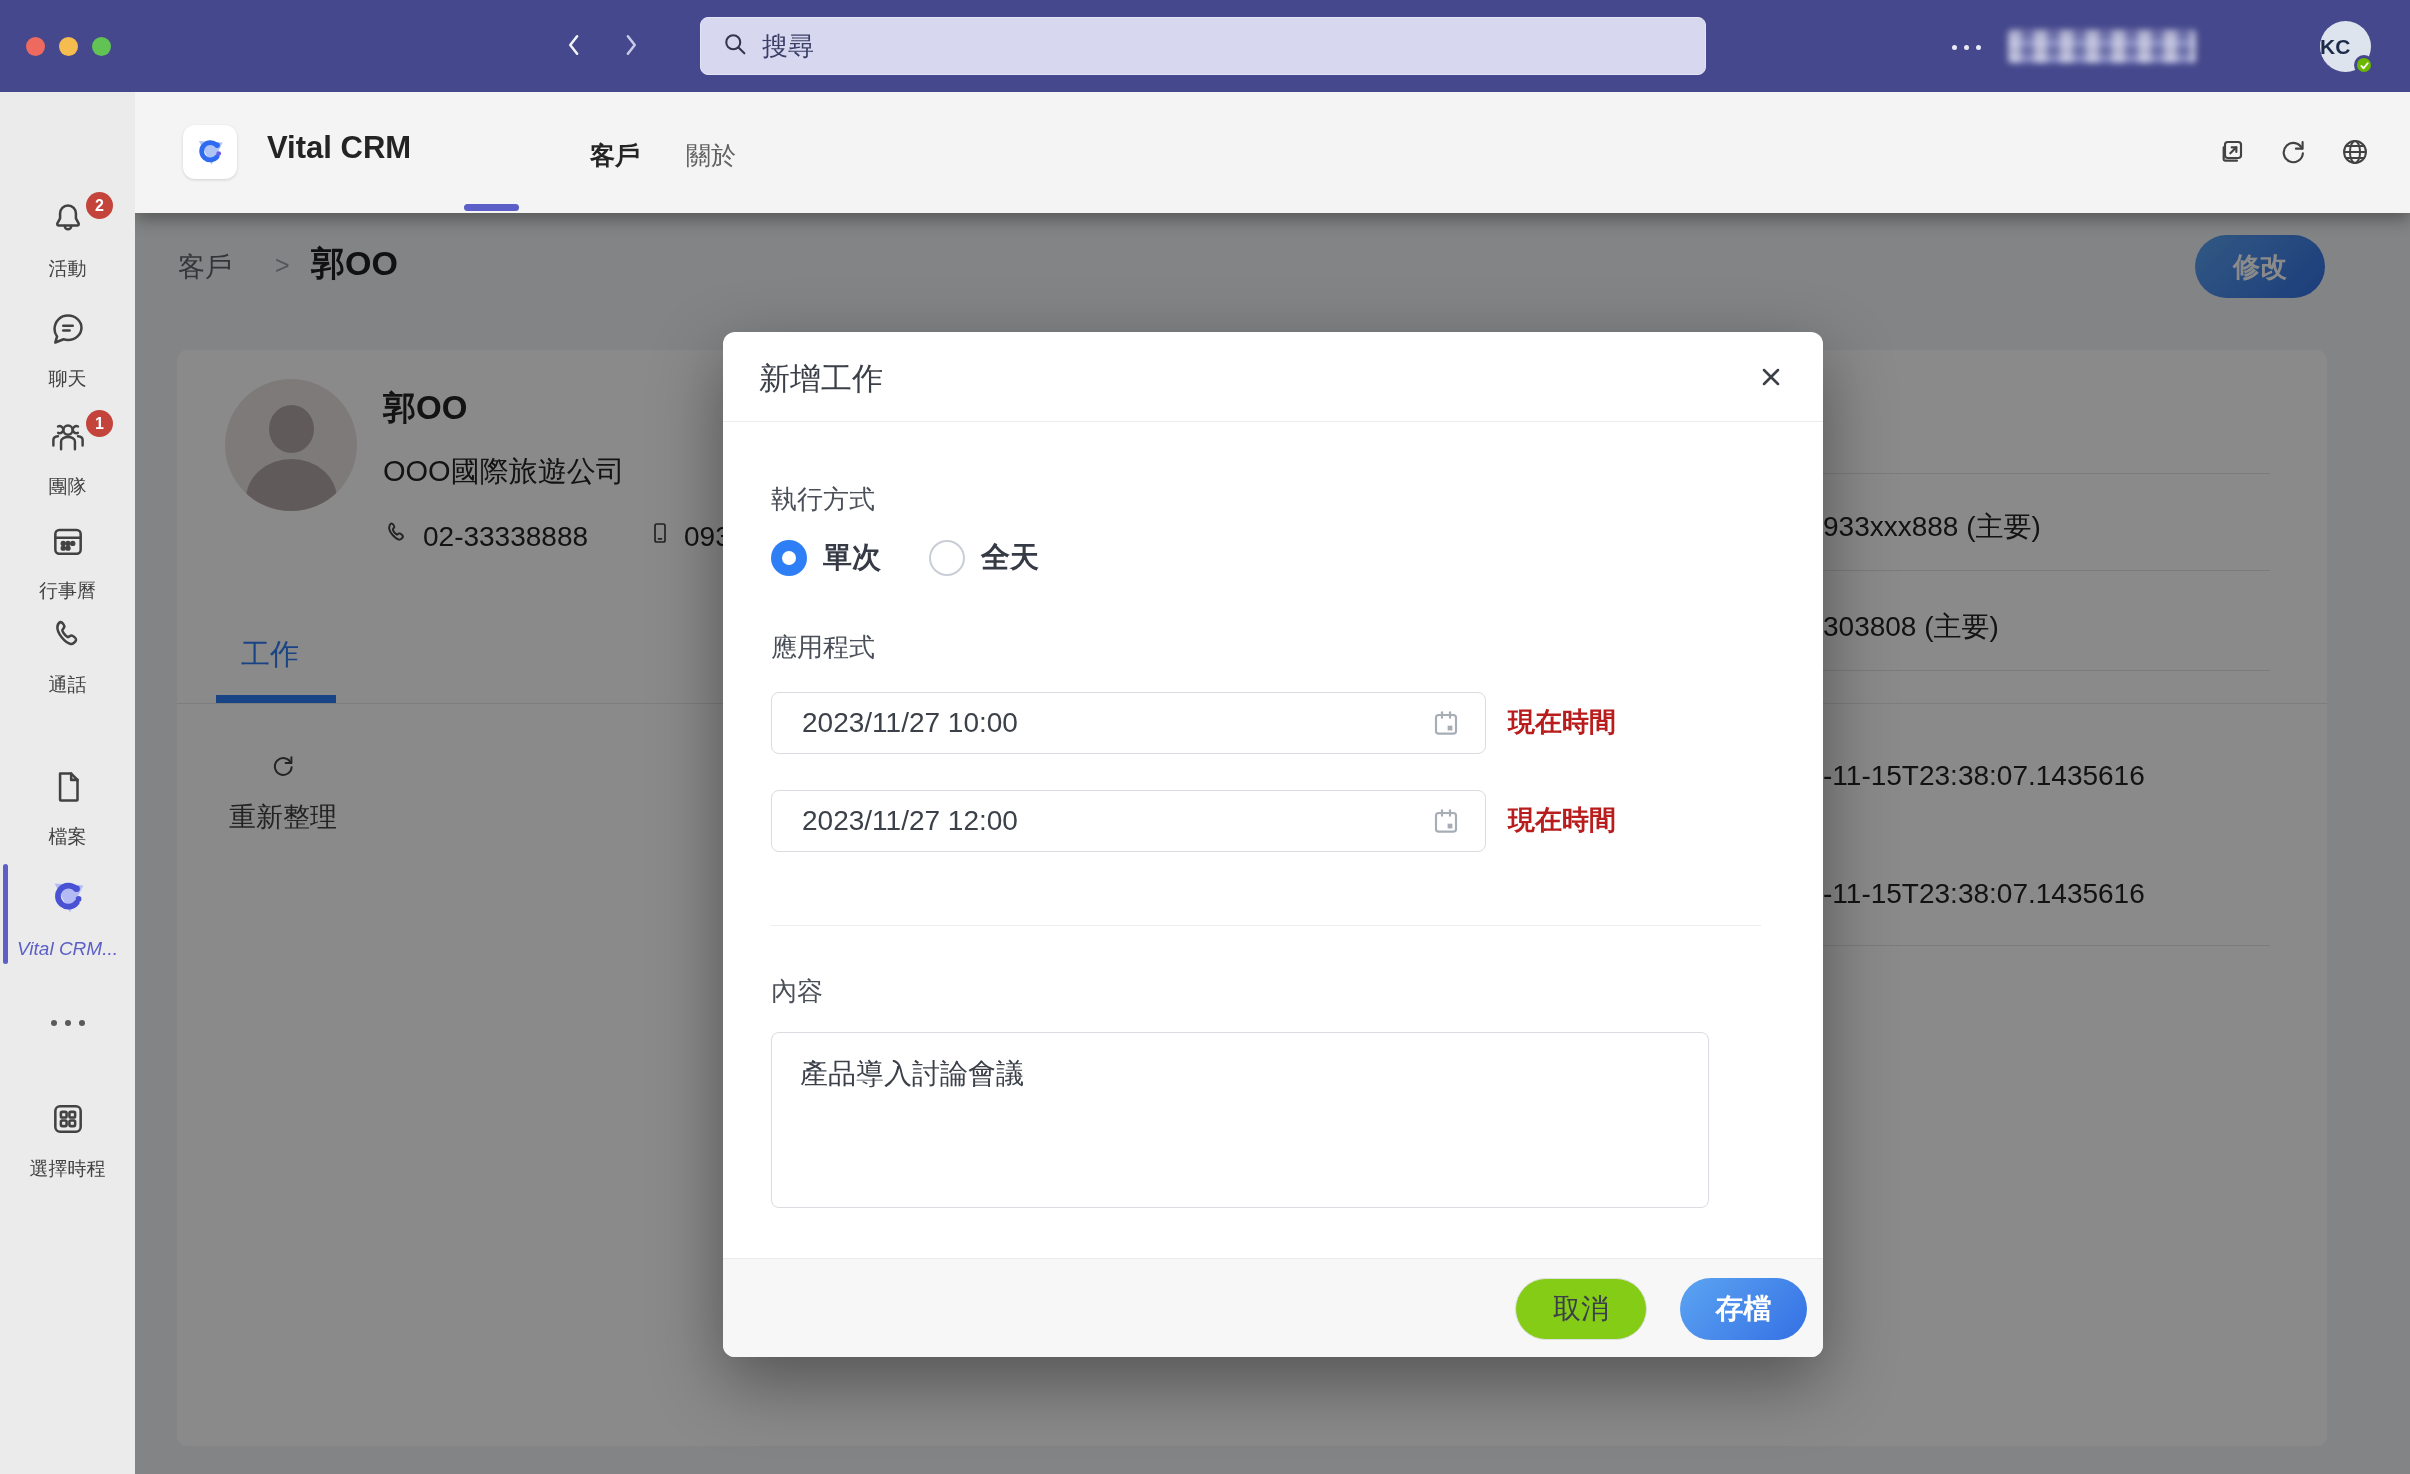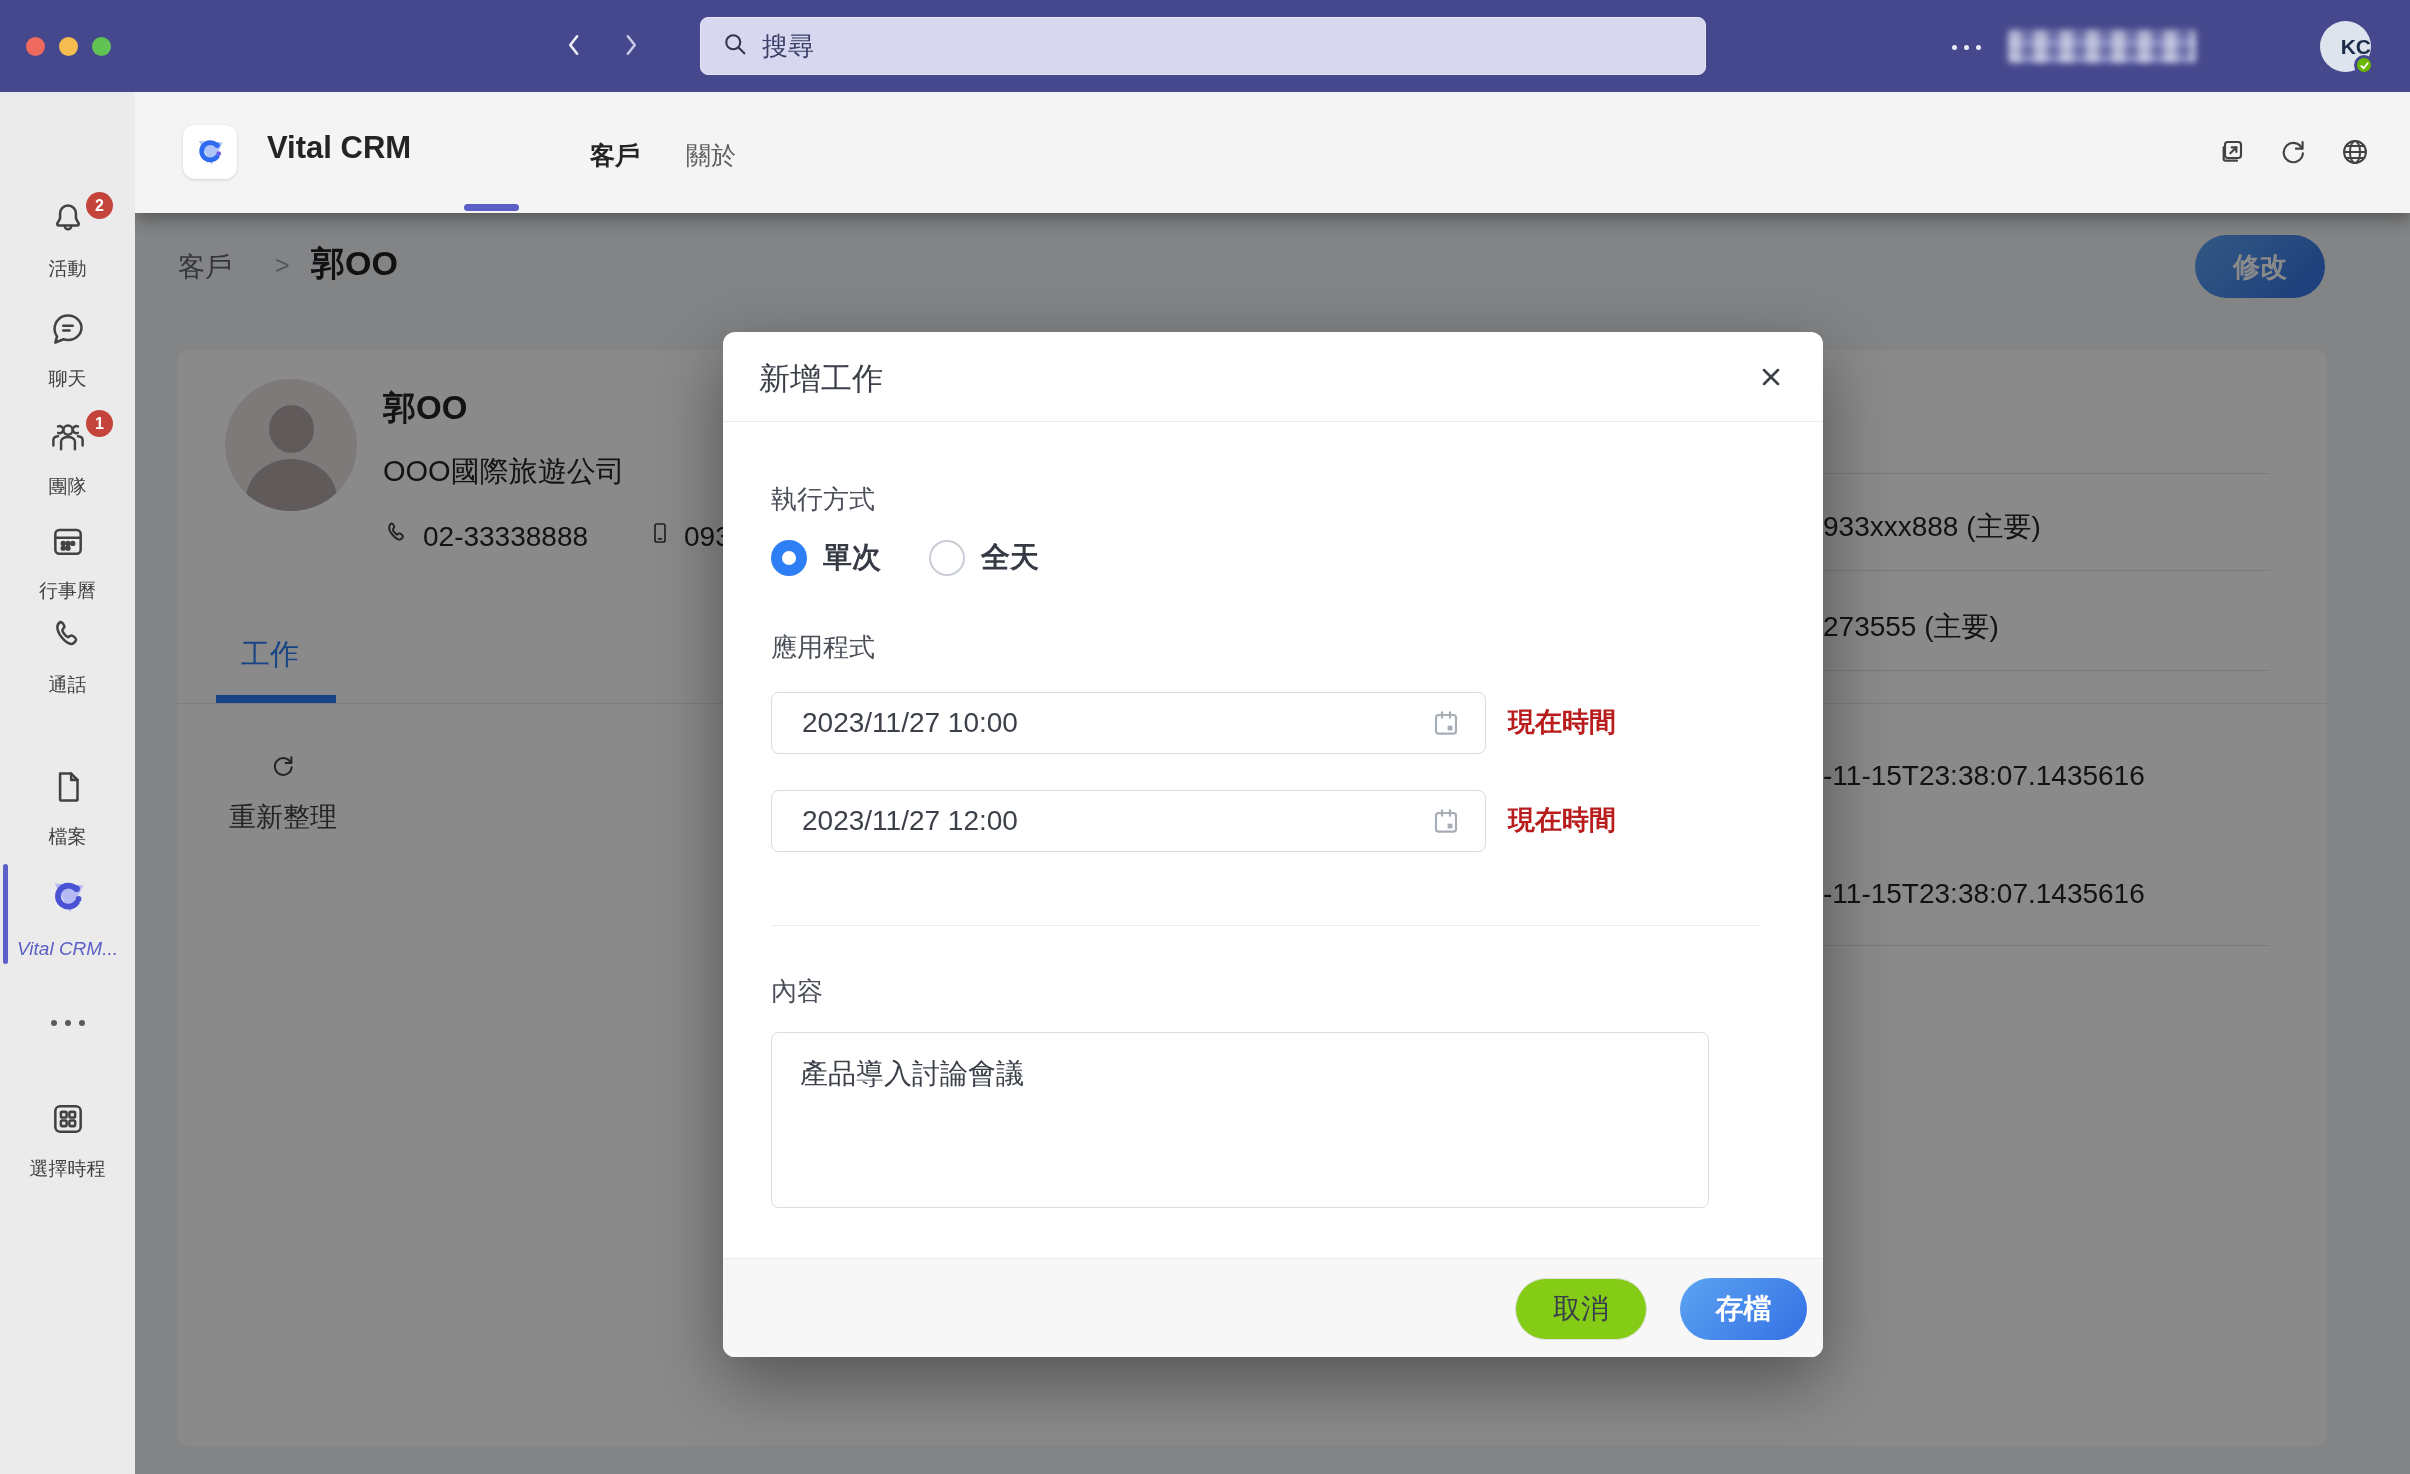--- a/index.html
+++ b/index.html
@@ -16,21 +16,21 @@
   .searchbox { position:absolute; left:700px; top:17px; width:1006px; height:58px; background:#D7D8EF; border:1px solid #E3E4F6; border-radius:8px; display:flex; align-items:center; padding-left:20px; gap:13px; }
   .searchbox input { flex:1; border:none; outline:none; background:transparent; font-size:26px; color:#343856; font-family:inherit; }
   .searchbox input::placeholder { color:#3A3D66; opacity:1; }
   .more-dots { position:absolute; left:1952px; top:40px; width:40px; height:14px; display:flex; gap:7px; align-items:center; background:none; border:none; cursor:pointer; }
   .more-dots i { width:5px; height:5px; border-radius:50%; background:#E9EAF6; }
   .user-blur { position:absolute; left:2008px; top:30px; width:188px; height:33px; border-radius:4px;
     background:
       repeating-linear-gradient(90deg, rgba(255,255,255,0.55) 0 13px, rgba(255,255,255,0.12) 13px 26px),
       repeating-linear-gradient(0deg, rgba(160,165,220,0.6) 0 8px, rgba(120,124,180,0.35) 8px 16px);
     filter:blur(3px); }
-  .avatar { position:absolute; left:2320px; top:21px; width:51px; height:51px; border-radius:50%; background:#DEE4ED; display:flex; align-items:center; justify-content:flex-end; font-size:21px; font-weight:bold; color:#1C2B4A; cursor:pointer; }
+  .avatar { position:absolute; left:2320px; top:21px; width:51px; height:51px; border-radius:50%; background:#DEE4ED; display:flex; align-items:center; justify-content:flex-start; font-size:21px; font-weight:bold; color:#1C2B4A; cursor:pointer; }
   .avatar-badge { position:absolute; right:-3px; bottom:-3px; width:20px; height:20px; border-radius:50%; background:#6BB700; border:3px solid #45488C; display:flex; align-items:center; justify-content:center; }
 
   
   .sidebar { position:absolute; left:0; top:92px; width:135px; bottom:0; background:#EBEBEB; z-index:150; }
   .side-item { position:absolute; left:0; width:135px; text-align:center; background:none; border:none; cursor:pointer; }
   .side-item .lbl { display:block; font-size:19px; color:#424242; margin-top:15px; }
   .side-item svg { display:inline-block; }
   .badge { position:absolute; top:-8px; right:22px; min-width:27px; height:27px; border-radius:14px; background:#C4443C; color:#fff; font-size:16px; font-weight:bold; display:flex; align-items:center; justify-content:center; padding:0 6px; }
   .vital-active-bar { position:absolute; left:3px; top:772px; width:5px; height:100px; background:#5B5FC7; border-radius:3px; }
   .side-item.vital .lbl { color:#5B5FC7; font-style:italic; }
@@ -335,21 +335,21 @@
             <path d="M18.8 9.5A7.2 7.2 0 1 0 19.4 13"></path>
             <path d="M19.2 4.5v5h-5"></path>
           </svg>
       </span>
       <span>重新整理</span>
     </button>
 
     <div class="r-divider" style="top:123px"></div>
     <div class="r-text" style="top:158px">933xxx888 (主要)</div>
     <div class="r-divider" style="top:220px"></div>
-    <div class="r-text" style="top:258px">273555 (主要)</div>
+    <div class="r-text" style="top:258px">303808 (主要)</div>
     <div class="r-divider" style="top:320px"></div>
     <div class="r-text" style="top:410px">-11-15T23:38:07.1435616</div>
     <div class="r-text" style="top:528px">-11-15T23:38:07.1435616</div>
     <div class="r-divider" style="top:595px"></div>
   </div>
 </div>
 
 <div class="overlay"></div>
 
 <div class="modal">

